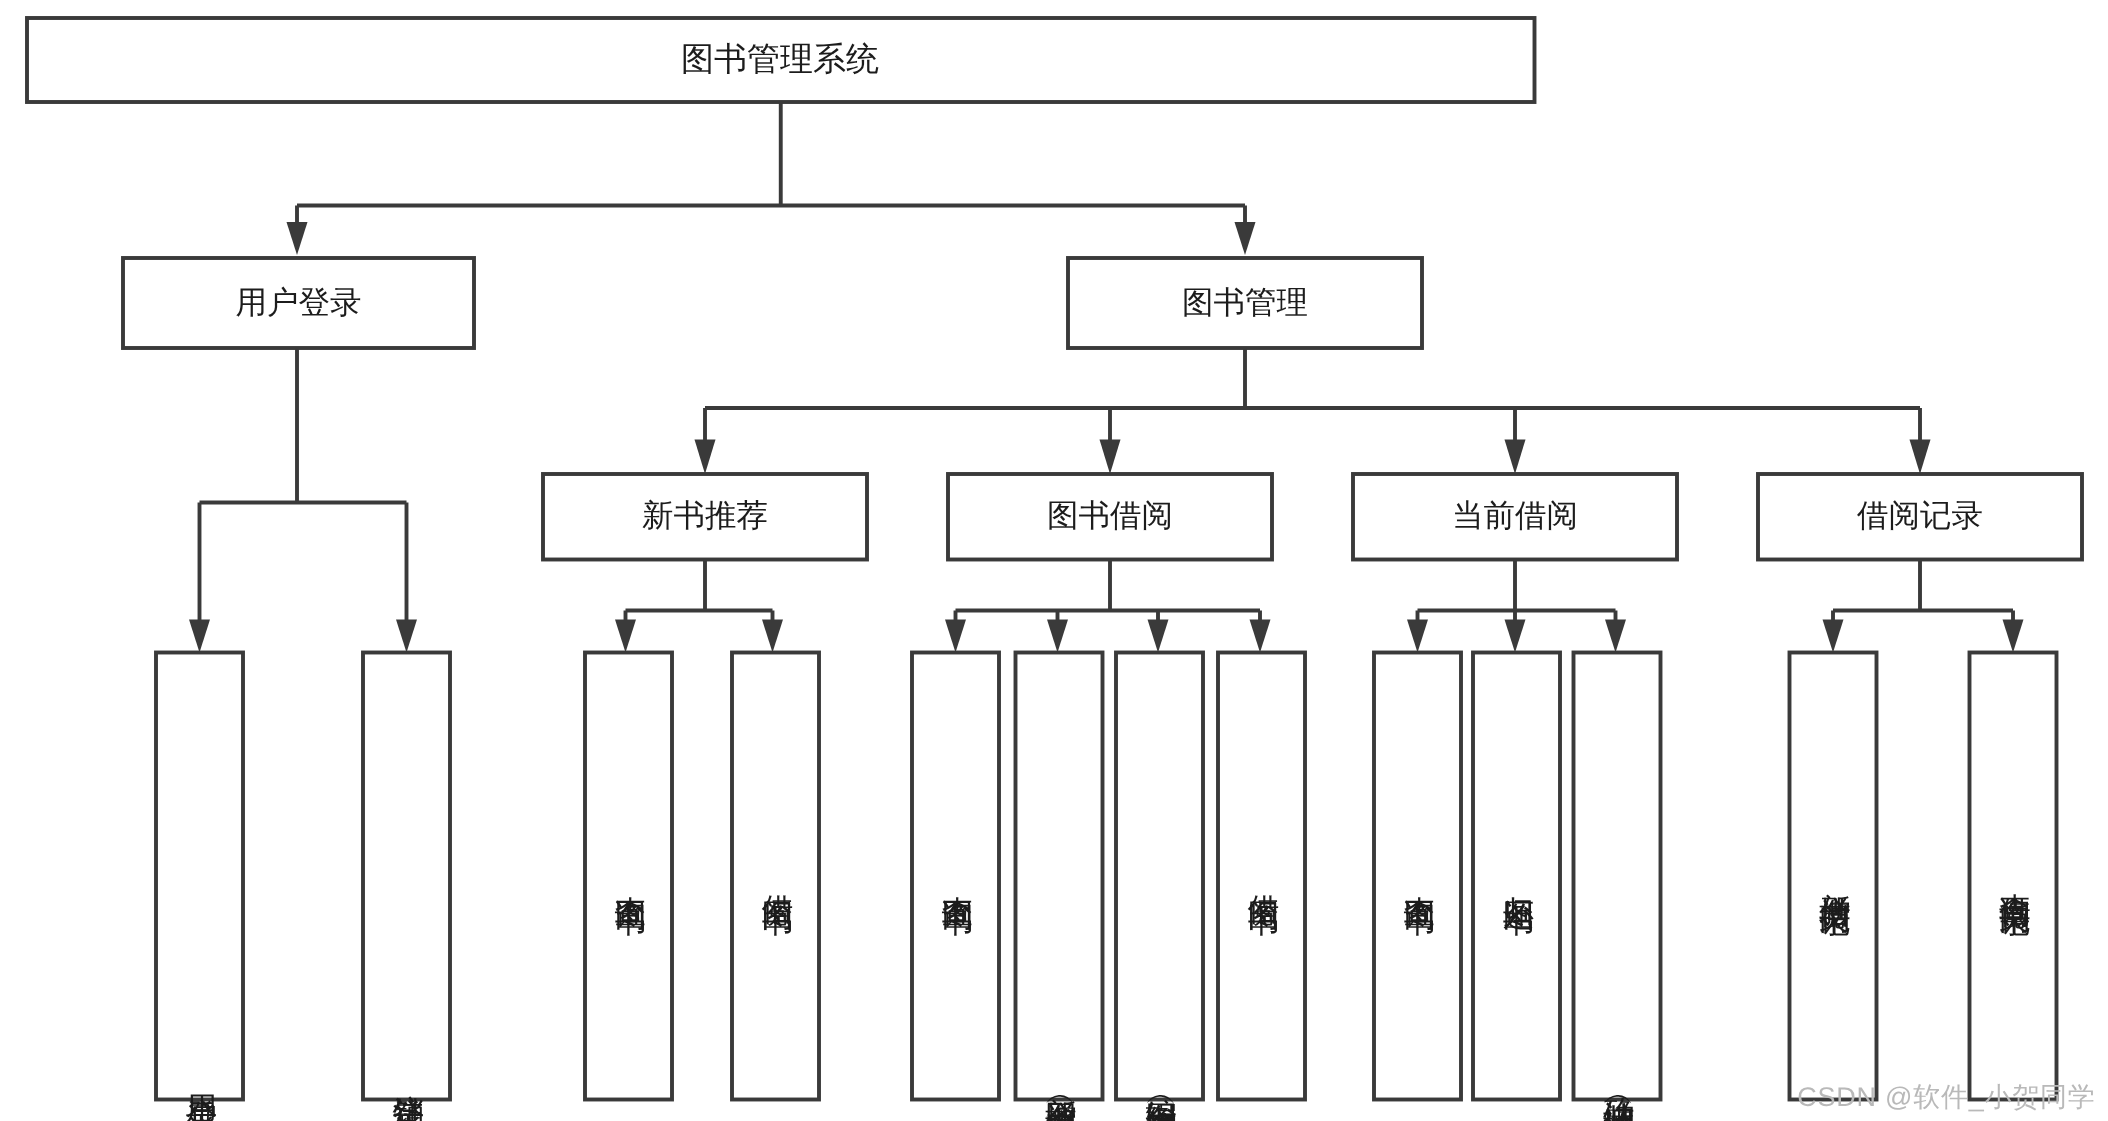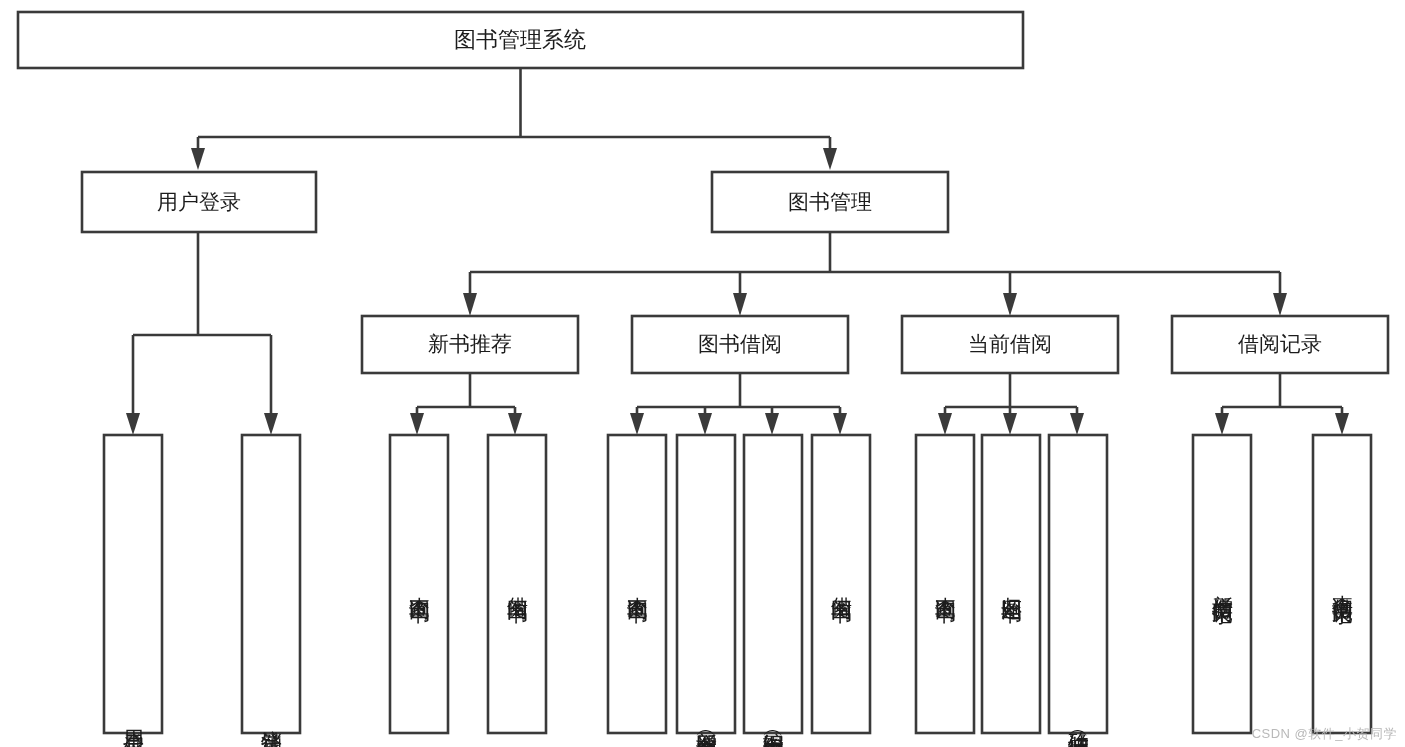--- a/index.html
+++ b/index.html
@@ -75,21 +75,21 @@
     line-height: 1.18;
     color: #1c1c1c;
     letter-spacing: 2px;
     white-space: nowrap;
   }
   .watermark {
     position: absolute;
     right: 8px;
     bottom: 4px;
     font-family: "Liberation Sans", "DejaVu Sans", sans-serif;
-    font-size: 13px;
+    font-size: 18px;
     color: #b9b9b9;
     letter-spacing: 0.5px;
     white-space: nowrap;
   }
 </style>
 </head>
 <body>
 
 <div id="diagram-root">
 

